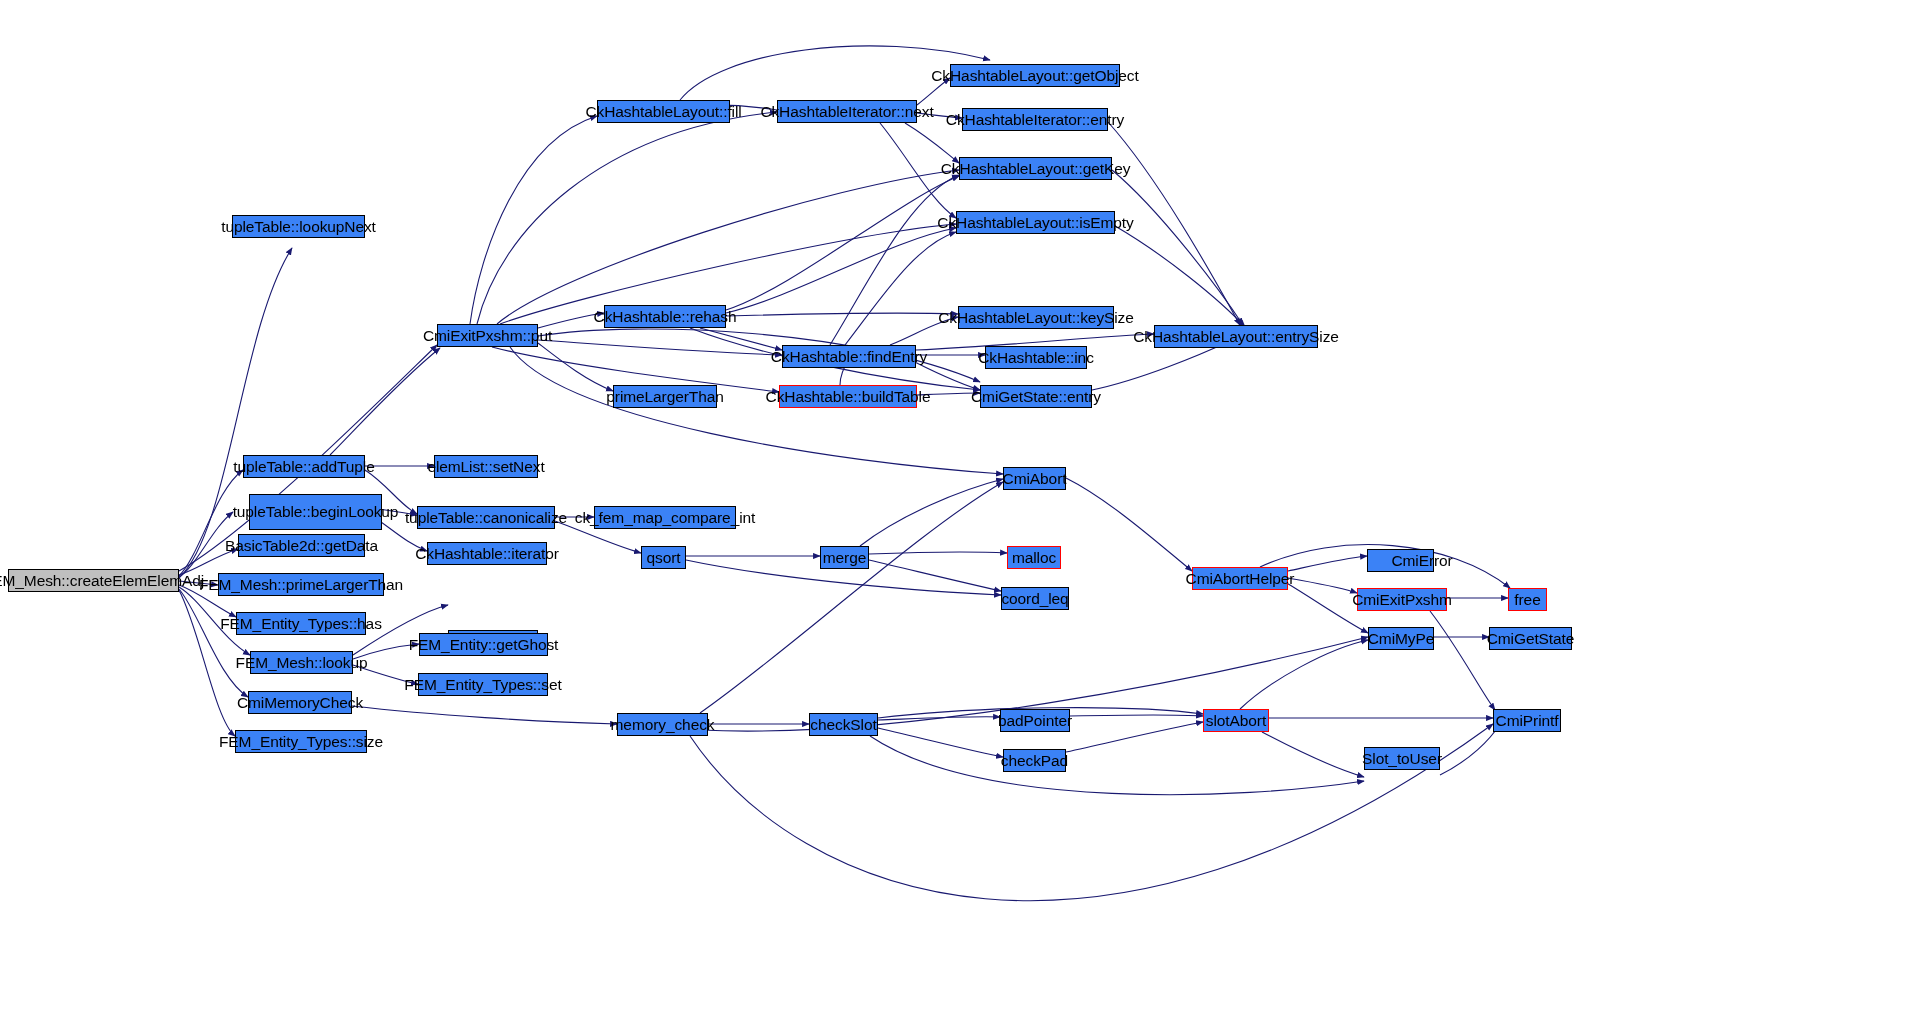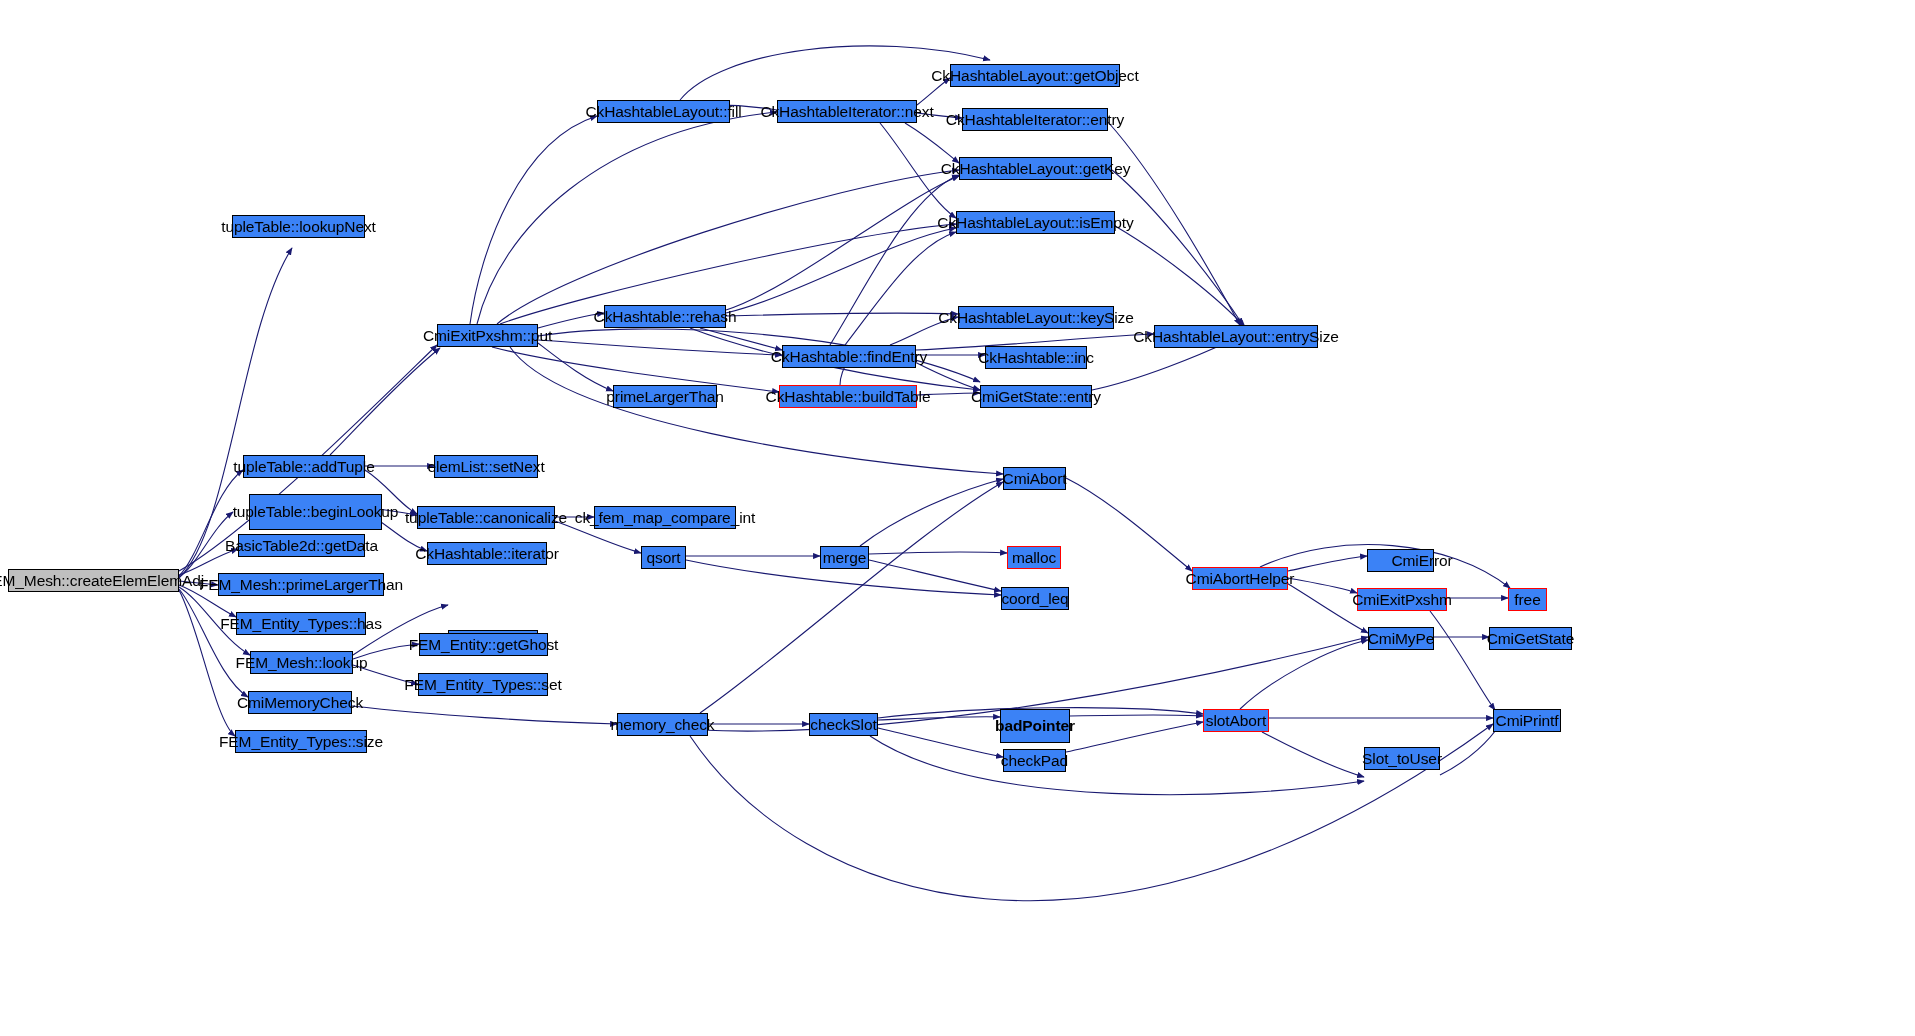--- a/index.html
+++ b/index.html
@@ -170,21 +170,21 @@
       <div class="node" style="left: 950px; top: 64px; width: 170px; height: 23px;">CkHashtableLayout::getObject</div>
       <div class="node" style="left: 962px; top: 108px; width: 146px; height: 23px;">CkHashtableIterator::entry</div>
       <div class="node" style="left: 959px; top: 157px; width: 153px; height: 23px;">CkHashtableLayout::getKey</div>
       <div class="node" style="left: 956px; top: 211px; width: 159px; height: 23px;">CkHashtableLayout::isEmpty</div>
       <div class="node" style="left: 958px; top: 306px; width: 156px; height: 23px;">CkHashtableLayout::keySize</div>
       <div class="node" style="left: 985px; top: 346px; width: 102px; height: 23px;">CkHashtable::inc</div>
       <div class="node" style="left: 980px; top: 385px; width: 112px; height: 23px;">CmiGetState::entry</div>
       <div class="node" style="left: 1003px; top: 467px; width: 63px; height: 23px;">CmiAbort</div>
       <div class="node highlight" style="left: 1007px; top: 546px; width: 54px; height: 23px;">malloc</div>
       <div class="node" style="left: 1001px; top: 587px; width: 68px; height: 23px;">coord_leq</div>
-      <div class="node" style="left: 1000px; top: 709px; width: 70px; height: 34px; font-weight: bold;">badPointer</div>
+      <div class="node" style="left: 1000px; top: 709px; width: 70px; height: 23px;">badPointer</div>
       <div class="node" style="left: 1003px; top: 749px; width: 63px; height: 23px;">checkPad</div>
       <div class="node" style="left: 1154px; top: 325px; width: 164px; height: 23px;">CkHashtableLayout::entrySize</div>
       <div class="node highlight" style="left: 1192px; top: 567px; width: 96px; height: 23px;">CmiAbortHelper</div>
       <div class="node highlight" style="left: 1203px; top: 709px; width: 66px; height: 23px;">slotAbort</div>
       <div class="node" style="left: 1367px; top: 549px; width: 67px; height: 23px; padding-left: 48px;">CmiError</div>
       <div class="node highlight" style="left: 1357px; top: 588px; width: 90px; height: 23px;">CmiExitPxshm</div>
       <div class="node" style="left: 1368px; top: 627px; width: 66px; height: 23px;">CmiMyPe</div>
       <div class="node" style="left: 1364px; top: 747px; width: 76px; height: 23px;">Slot_toUser</div>
       <div class="node highlight" style="left: 1508px; top: 588px; width: 39px; height: 23px;">free</div>
       <div class="node" style="left: 1489px; top: 627px; width: 83px; height: 23px;">CmiGetState</div>

